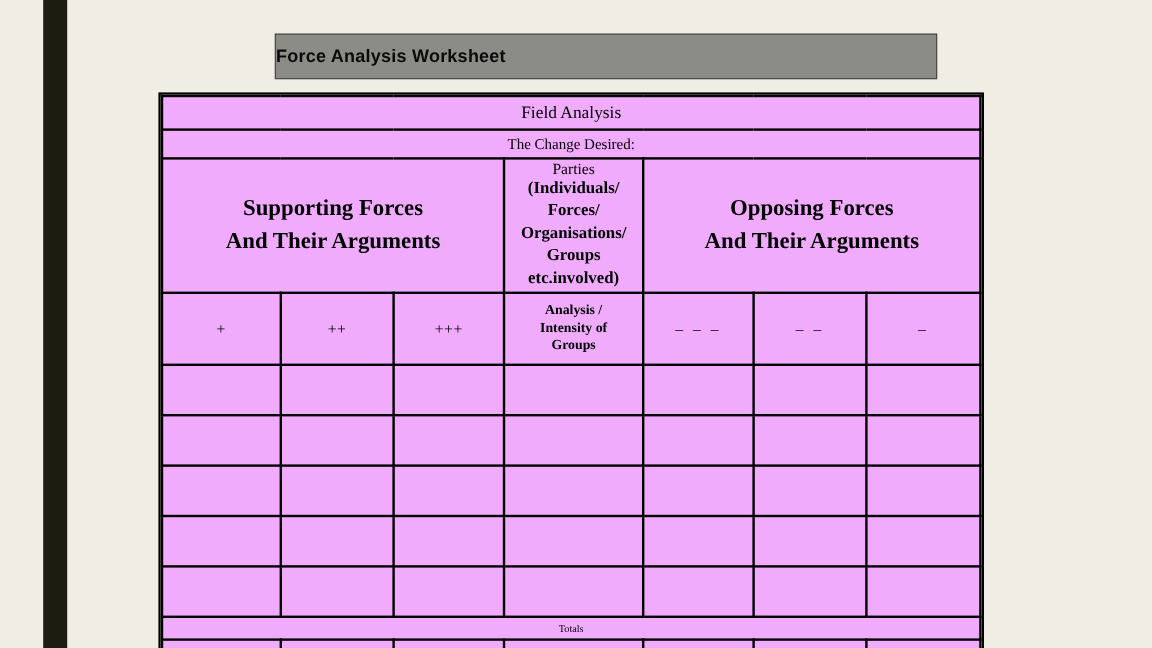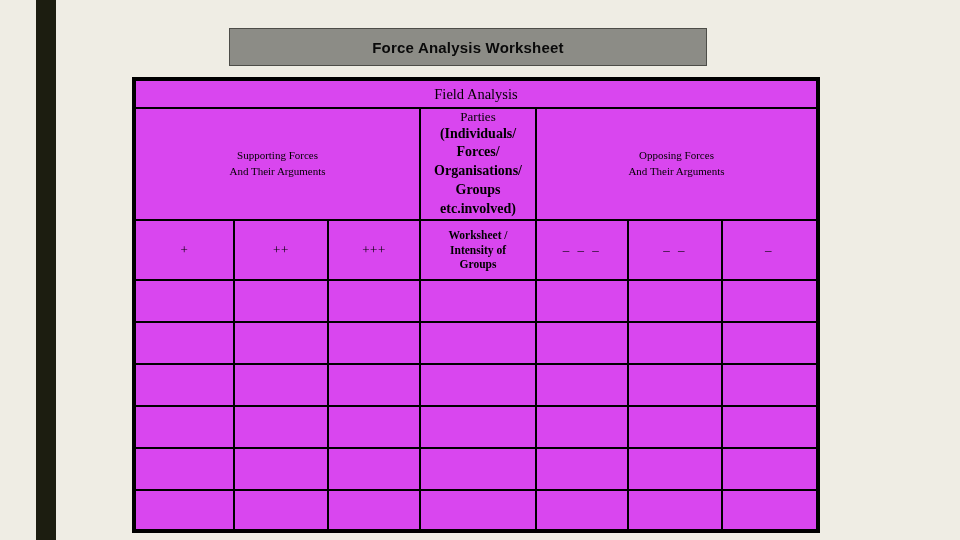--- a/index.html
+++ b/index.html
@@ -30,28 +30,28 @@
     width: 20px;
     height: 540px;
     background: #1C1D10;
   }
 
   
   #title-plaque {
     position: absolute;
     left: 229px;
     top: 28px;
-    width: 478px;
+    width: 552px;
     height: 38px;
     background: #8C8C86;
     border: 1px solid #4d4d48;
     box-sizing: border-box;
     display: flex;
     align-items: center;
-    justify-content: center;
+    justify-content: flex-start;
   }
   #title-plaque .title-text {
     font-family: "Liberation Sans", sans-serif;
     font-weight: bold;
     font-size: 15px;
     color: #0a0a0a;
     letter-spacing: 0.2px;
   }
 
   
@@ -66,21 +66,21 @@
   }
 
   table.ws {
     border-collapse: collapse;
     width: 100%;
     table-layout: fixed;
     background: #EDEBE2;
   }
   table.ws td {
     border: 2px solid #000;
-    background: #d946ef;
+    background: #f0abfc;
     padding: 0;
     vertical-align: middle;
     text-align: center;
     color: #000;
   }
 
   
   .row-banner td {
     height: 26px;
     font-size: 14.5px;
@@ -96,22 +96,22 @@
     font-size: 12.5px;
     padding-left: 6px;
     font-family: "Liberation Serif", serif;
   }
 
   
   .row-group td {
     height: 78px;
   }
   .grp-title {
-    font-size: 11px;
-    font-weight: normal;
+    font-size: 19px;
+    font-weight: bold;
     line-height: 1.45;
   }
   .parties-title {
     font-size: 13px;
     font-weight: normal;
     line-height: 1.2;
   }
   .parties-sub {
     font-size: 14px;
     font-weight: bold;
@@ -187,20 +187,23 @@
         <col style="width:13.5%">
         <col style="width:13.8%">
         <col style="width:13.9%">
       </colgroup>
       <tbody>
 
         <tr class="row-banner">
           <td colspan="7">Field Analysis</td>
         </tr>
 
+        <tr class="row-change">
+          <td colspan="7">The Change Desired:</td>
+        </tr>
 
         <tr class="row-group">
           <td colspan="3">
             <div class="grp-title">
               <span>Supporting Forces</span><br>
               <span>And Their Arguments</span>
             </div>
           </td>
           <td>
             <div class="parties-title">Parties</div>
@@ -218,21 +221,21 @@
             </div>
           </td>
         </tr>
 
         <tr class="row-scale">
           <td class="scale-plus">+</td>
           <td class="scale-plus">++</td>
           <td class="scale-plus">+++</td>
           <td>
             <div class="intensity">
-              <span>Worksheet /</span><br>
+              <span>Analysis /</span><br>
               <span>Intensity of</span><br>
               <span>Groups</span>
             </div>
           </td>
           <td class="scale-minus">– – –</td>
           <td class="scale-minus">– –</td>
           <td class="scale-minus">–</td>
         </tr>
 
         <tr class="row-body">
@@ -274,20 +277,23 @@
         <tr class="row-body">
           <td></td>
           <td></td>
           <td></td>
           <td></td>
           <td></td>
           <td></td>
           <td></td>
         </tr>
 
+        <tr class="row-totals">
+          <td colspan="7">Totals</td>
+        </tr>
 
         <tr class="row-final">
           <td></td>
           <td></td>
           <td></td>
           <td></td>
           <td></td>
           <td></td>
           <td></td>
         </tr>

